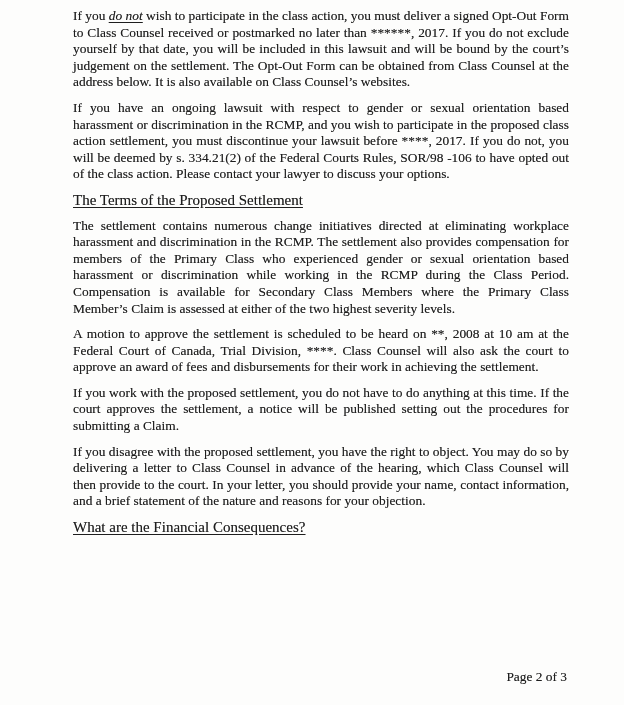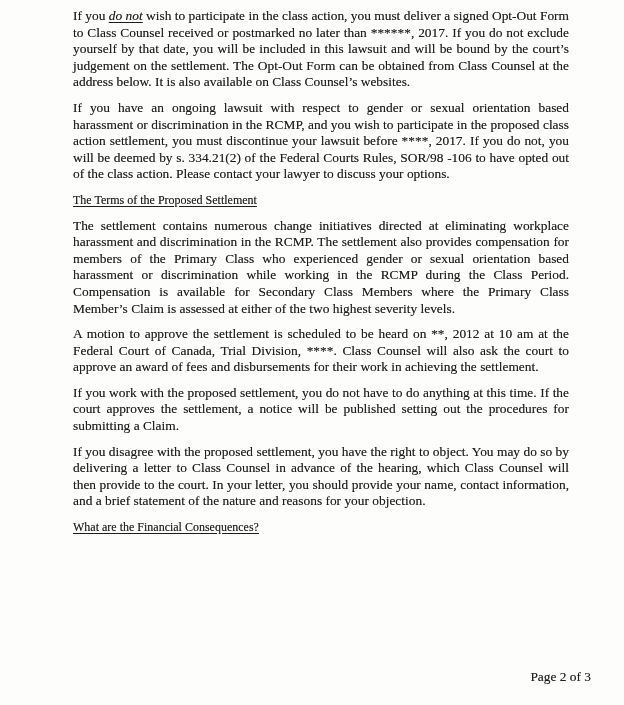--- a/index.html
+++ b/index.html
@@ -24,60 +24,59 @@
     width: 496px;
     font-size: 13.4px;
     line-height: 16.6px;
     text-align: justify;
   }
   .para {
     margin: 0 0 9px 0;
   }
   .sect-heading {
     margin: 0 0 9px 0;
-    font-size: 12px;
+    font-size: 15px;
     font-weight: normal;
     line-height: 16.6px;
     text-decoration: underline;
     text-underline-offset: 2px;
     text-align: left;
   }
   .emph {
     font-style: italic;
     text-decoration: underline;
     text-underline-offset: 2px;
   }
   .page-footer {
     position: absolute;
     left: 0;
     top: 669px;
     width: 567px;
     text-align: right;
     font-size: 13.4px;
     line-height: 16.6px;
-    padding-left: 24px;
   }
 </style>
 </head>
 <body>
 
 <div class="page">
   <div class="content">
 
     <p class="para"><span>If you </span><span class="emph">do not</span><span> wish to participate in the class action, you must deliver a signed Opt-Out Form to Class Counsel received or postmarked no later than ******, 2017. If you do not exclude yourself by that date, you will be included in this lawsuit and will be bound by the court’s judgement on the settlement. The Opt-Out Form can be obtained from Class Counsel at the address below. It is also available on Class Counsel’s websites.</span></p>
 
     <p class="para">If you have an ongoing lawsuit with respect to gender or sexual orientation based harassment or discrimination in the RCMP, and you wish to participate in the proposed class action settlement, you must discontinue your lawsuit before ****, 2017. If you do not, you will be deemed by s. 334.21(2) of the Federal Courts Rules, SOR/98 -106 to have opted out of the class action. Please contact your lawyer to discuss your options.</p>
 
     <h2 class="sect-heading">The Terms of the Proposed Settlement</h2>
 
     <p class="para">The settlement contains numerous change initiatives directed at eliminating workplace harassment and discrimination in the RCMP. The settlement also provides compensation for members of the Primary Class who experienced gender or sexual orientation based harassment or discrimination while working in the RCMP during the Class Period. Compensation is available for Secondary Class Members where the Primary Class Member’s Claim is assessed at either of the two highest severity levels.</p>
 
 
 
-    <p class="para">A motion to approve the settlement is scheduled to be heard on **, 2012 at 10 am at the Federal Court of Canada, Trial Division, ****. Class Counsel will also ask the court to approve an award of fees and disbursements for their work in achieving the settlement.</p>
+    <p class="para">A motion to approve the settlement is scheduled to be heard on **, 2008 at 10 am at the Federal Court of Canada, Trial Division, ****. Class Counsel will also ask the court to approve an award of fees and disbursements for their work in achieving the settlement.</p>
 
     <p class="para">If you work with the proposed settlement, you do not have to do anything at this time. If the court approves the settlement, a notice will be published setting out the procedures for submitting a Claim.</p>
 
     <p class="para">If you disagree with the proposed settlement, you have the right to object. You may do so by delivering a letter to Class Counsel in advance of the hearing, which Class Counsel will then provide to the court. In your letter, you should provide your name, contact information, and a brief statement of the nature and reasons for your objection.</p>
 
     <h2 class="sect-heading">What are the Financial Consequences?</h2>
 
 
   </div>
 

